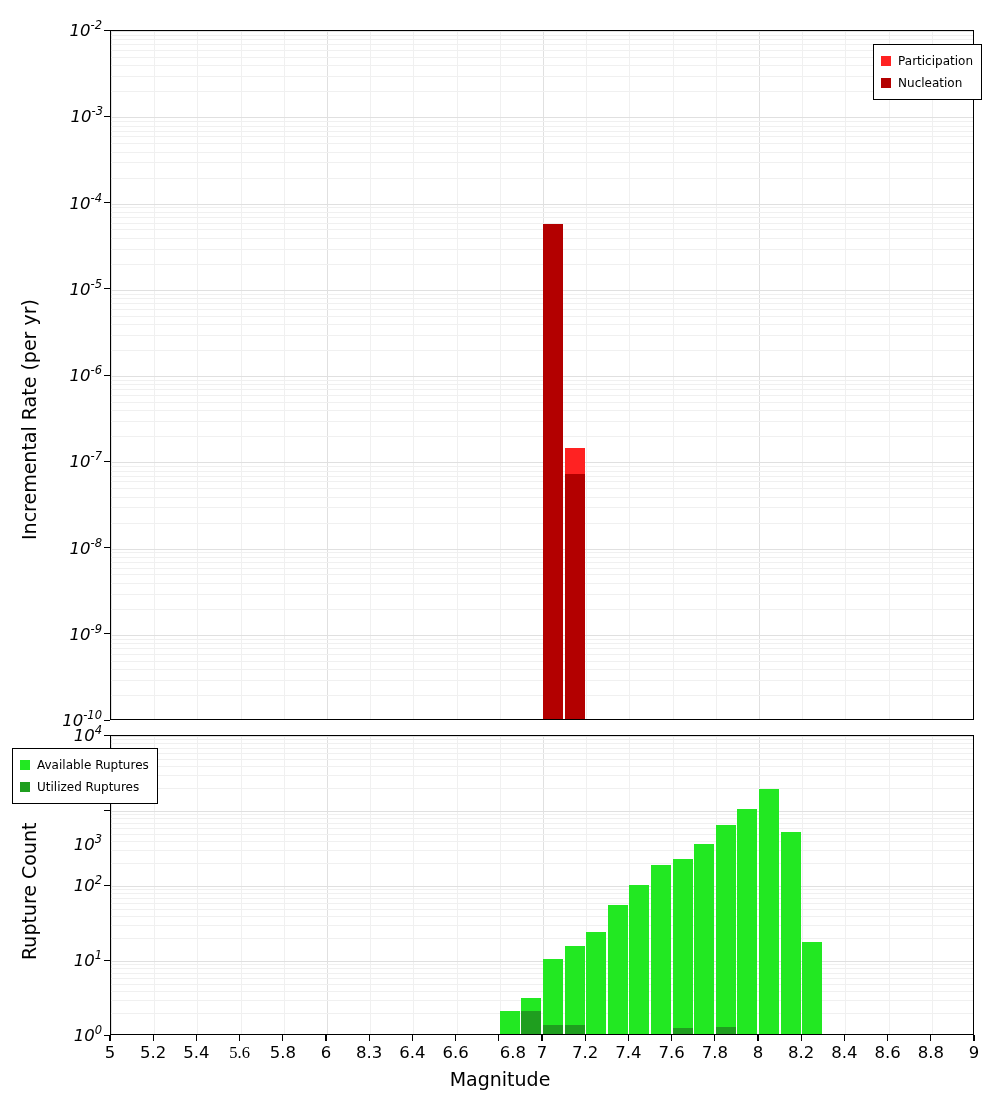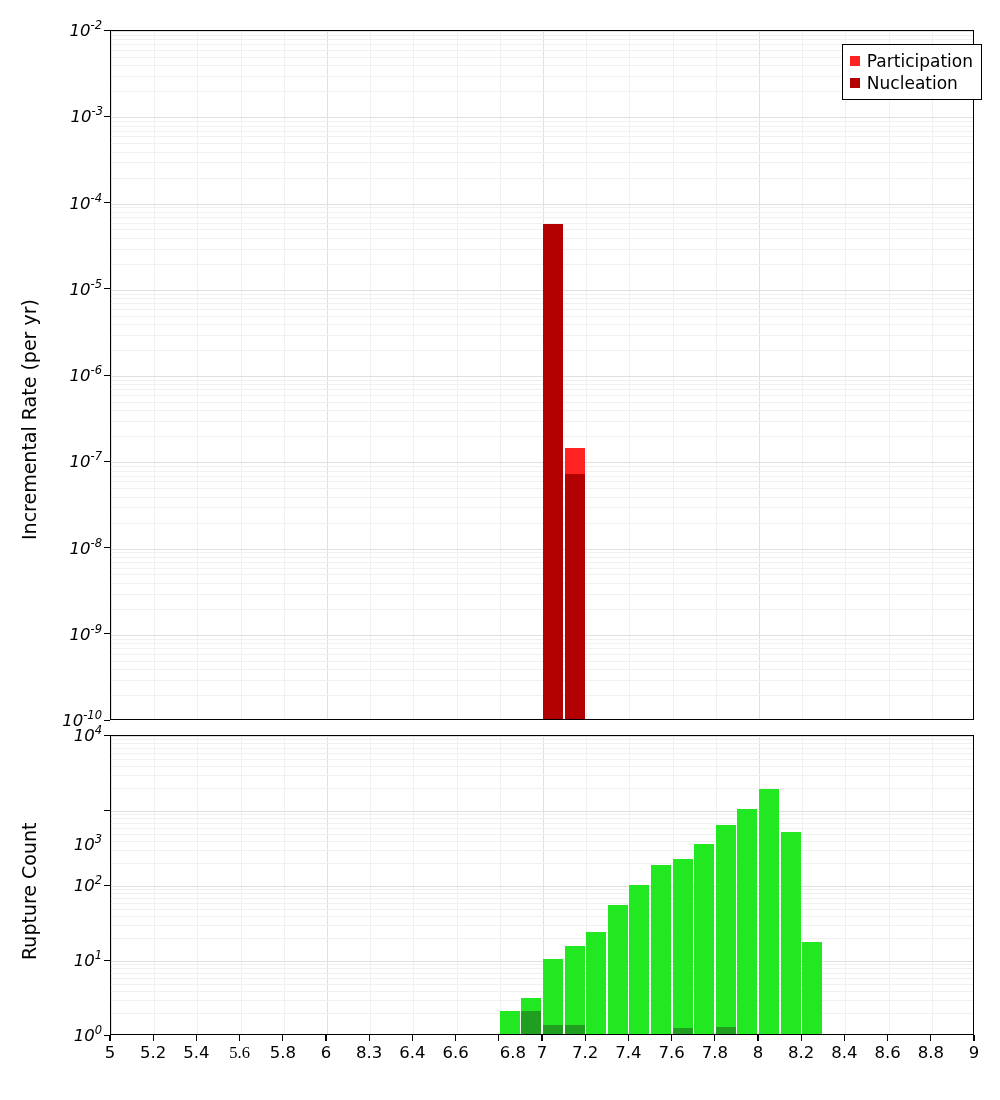--- a/index.html
+++ b/index.html
@@ -134,21 +134,21 @@
     align-items: center;
     height: 22px;
   }
   .legend-swatch {
     width: 10px;
     height: 10px;
     margin-right: 7px;
     flex: none;
   }
   .legend-text {
-    font-size: 17px;
+    font-size: 12px;
     white-space: nowrap;
   }
   #legend-top { right: 18px; top: 44px; }
   #legend-bottom { left: 12px; top: 748px; }
 </style>
 </head>
 <body>
 
 <div id="figure">
 
@@ -411,26 +411,37 @@
       <div class="tick-label xtick" style="left: 887.6px; top: 1043px;">8.6</div>
       <div class="tick-mark" style="left: 887px; top: 1035px; width: 1.2px; height: 6px;"></div>
       <div class="tick-label xtick" style="left: 930.8px; top: 1043px;">8.8</div>
       <div class="tick-mark" style="left: 930.2px; top: 1035px; width: 1.2px; height: 6px;"></div>
       <div class="tick-label xtick" style="left: 974px; top: 1043px;">9</div>
       <div class="tick-mark" style="left: 973.4px; top: 1035px; width: 1.2px; height: 6px;"></div>
     </div>
 
   <div class="axis-title" id="ylabel-top">Incremental Rate (per yr)</div>
   <div class="axis-title" id="ylabel-bottom">Rupture Count</div>
+  <div class="axis-title" id="xlabel">Magnitude</div>
 
   <div class="legend" id="legend-top">
     <div class="legend-row">
       <span class="legend-swatch" style="background:#ff2222"></span>
       <span class="legend-text">Participation</span>
     </div>
     <div class="legend-row">
       <span class="legend-swatch" style="background:#b30000"></span>
       <span class="legend-text">Nucleation</span>
     </div>
   </div>
 
+  <div class="legend" id="legend-bottom">
+    <div class="legend-row">
+      <span class="legend-swatch" style="background:#22e822"></span>
+      <span class="legend-text">Available Ruptures</span>
+    </div>
+    <div class="legend-row">
+      <span class="legend-swatch" style="background:#1f9e1f"></span>
+      <span class="legend-text">Utilized Ruptures</span>
+    </div>
+  </div>
 
 </div>
 
 </body></html>

